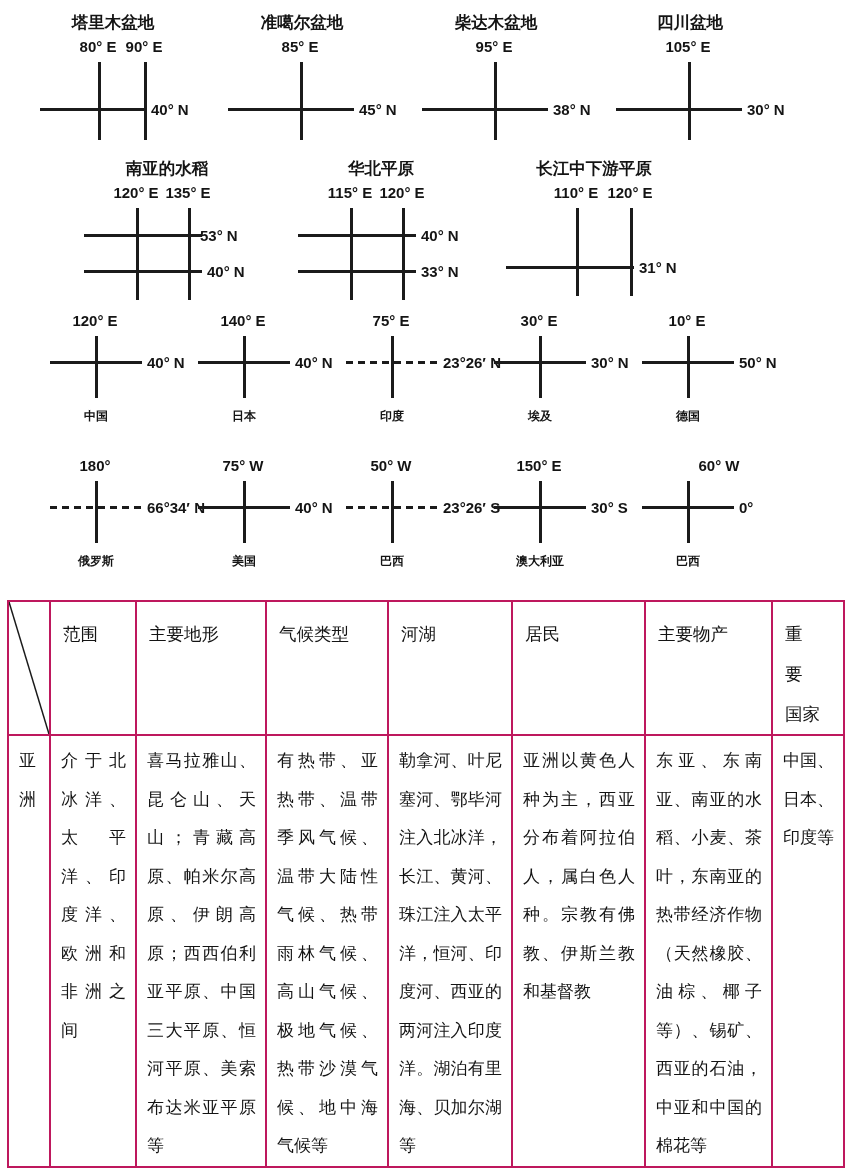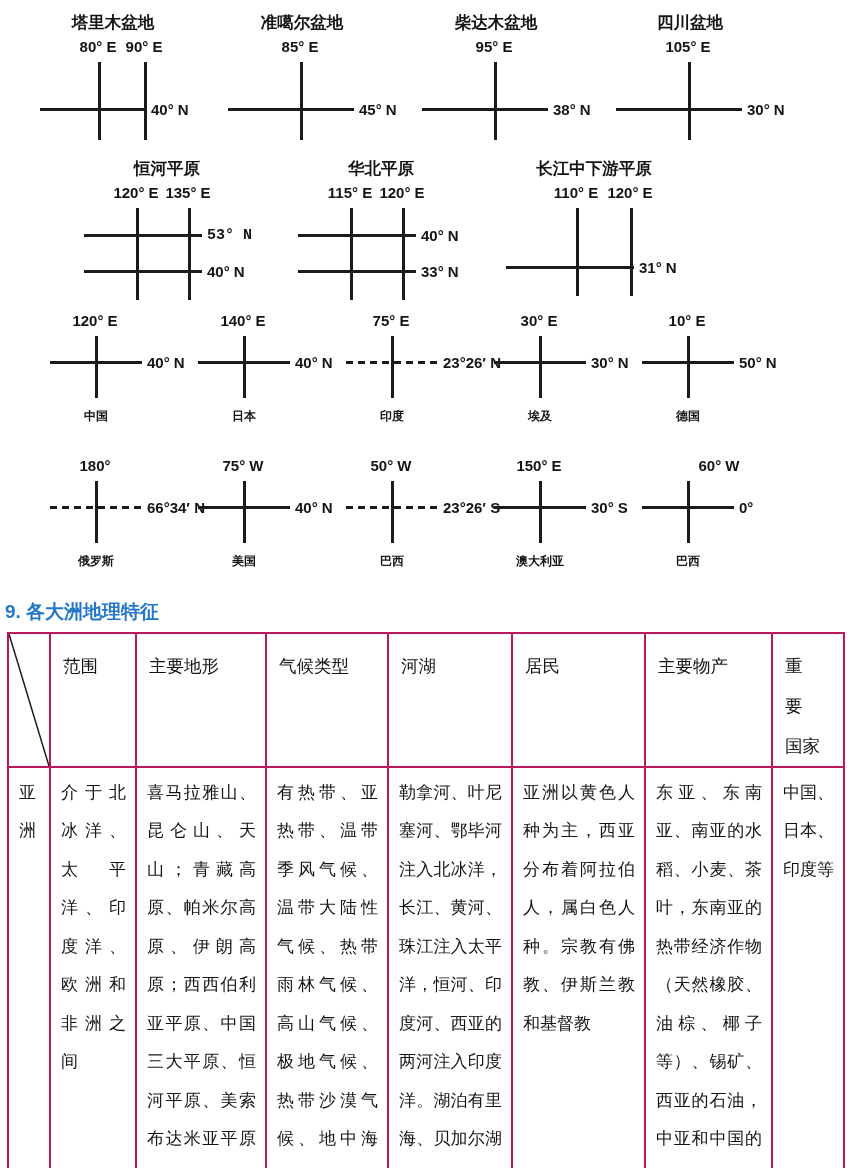--- a/index.html
+++ b/index.html
@@ -82,28 +82,28 @@
           <div class="d-box" style="width: 120px; height: 78px;">
             <div class="vline" style="left: 58px;"></div>
             <div class="top-label" style="left: 58px;">105° E</div>
             <div class="hline" style="top: 46px; left: -14px; width: 126px;"></div>
             <div class="right-label" style="left: 117px; top: 47px;">30° N</div>
           </div>
         </div>
       </div>
     <div class="d-row row-basins-2" id="basinRow2">
         <div class="diagram">
-          <div class="d-title">恒河平原</div>
+          <div class="d-title">南亚的水稻</div>
           <div class="d-box" style="width: 122px; height: 92px;">
             <div class="vline" style="left: 30px;"></div>
             <div class="top-label" style="left: 30px;">120° E</div>
             <div class="vline" style="left: 82px;"></div>
             <div class="top-label" style="left: 82px;">135° E</div>
             <div class="hline" style="top: 26px; left: -22px; width: 118px;"></div>
-            <div class="right-label" style="left: 101px; top: 27px; font-family: Liberation Mono, monospace;">53° N</div>
+            <div class="right-label" style="left: 94px; top: 27px;">53° N</div>
             <div class="hline" style="top: 62px; left: -22px; width: 118px;"></div>
             <div class="right-label" style="left: 101px; top: 63px;">40° N</div>
           </div>
         </div>
         <div class="diagram">
           <div class="d-title">华北平原</div>
           <div class="d-box" style="width: 122px; height: 92px;">
             <div class="vline" style="left: 30px;"></div>
             <div class="top-label" style="left: 30px;">115° E</div>
             <div class="vline" style="left: 82px;"></div>
@@ -219,21 +219,20 @@
             <div class="vline" style="left: 31px;"></div>
             <div class="top-label" style="left: 31px; margin-left: 32px;">60° W</div>
             <div class="hline" style="top: 25px; left: -14px; width: 92px;"></div>
             <div class="right-label" style="left: 83px; top: 26px;">0°</div>
           </div>
           <div class="d-name">巴西</div>
         </div>
       </div>
   </section>
 
-  <h2 class="heading h9">9. 各大洲地理特征</h2>
 
   <table class="cont">
     <colgroup>
       <col style="width:42px">
         <col style="width:86px">
         <col style="width:130px">
         <col style="width:122px">
       <col style="width:124px">
         <col style="width:133px">
         <col style="width:127px">

